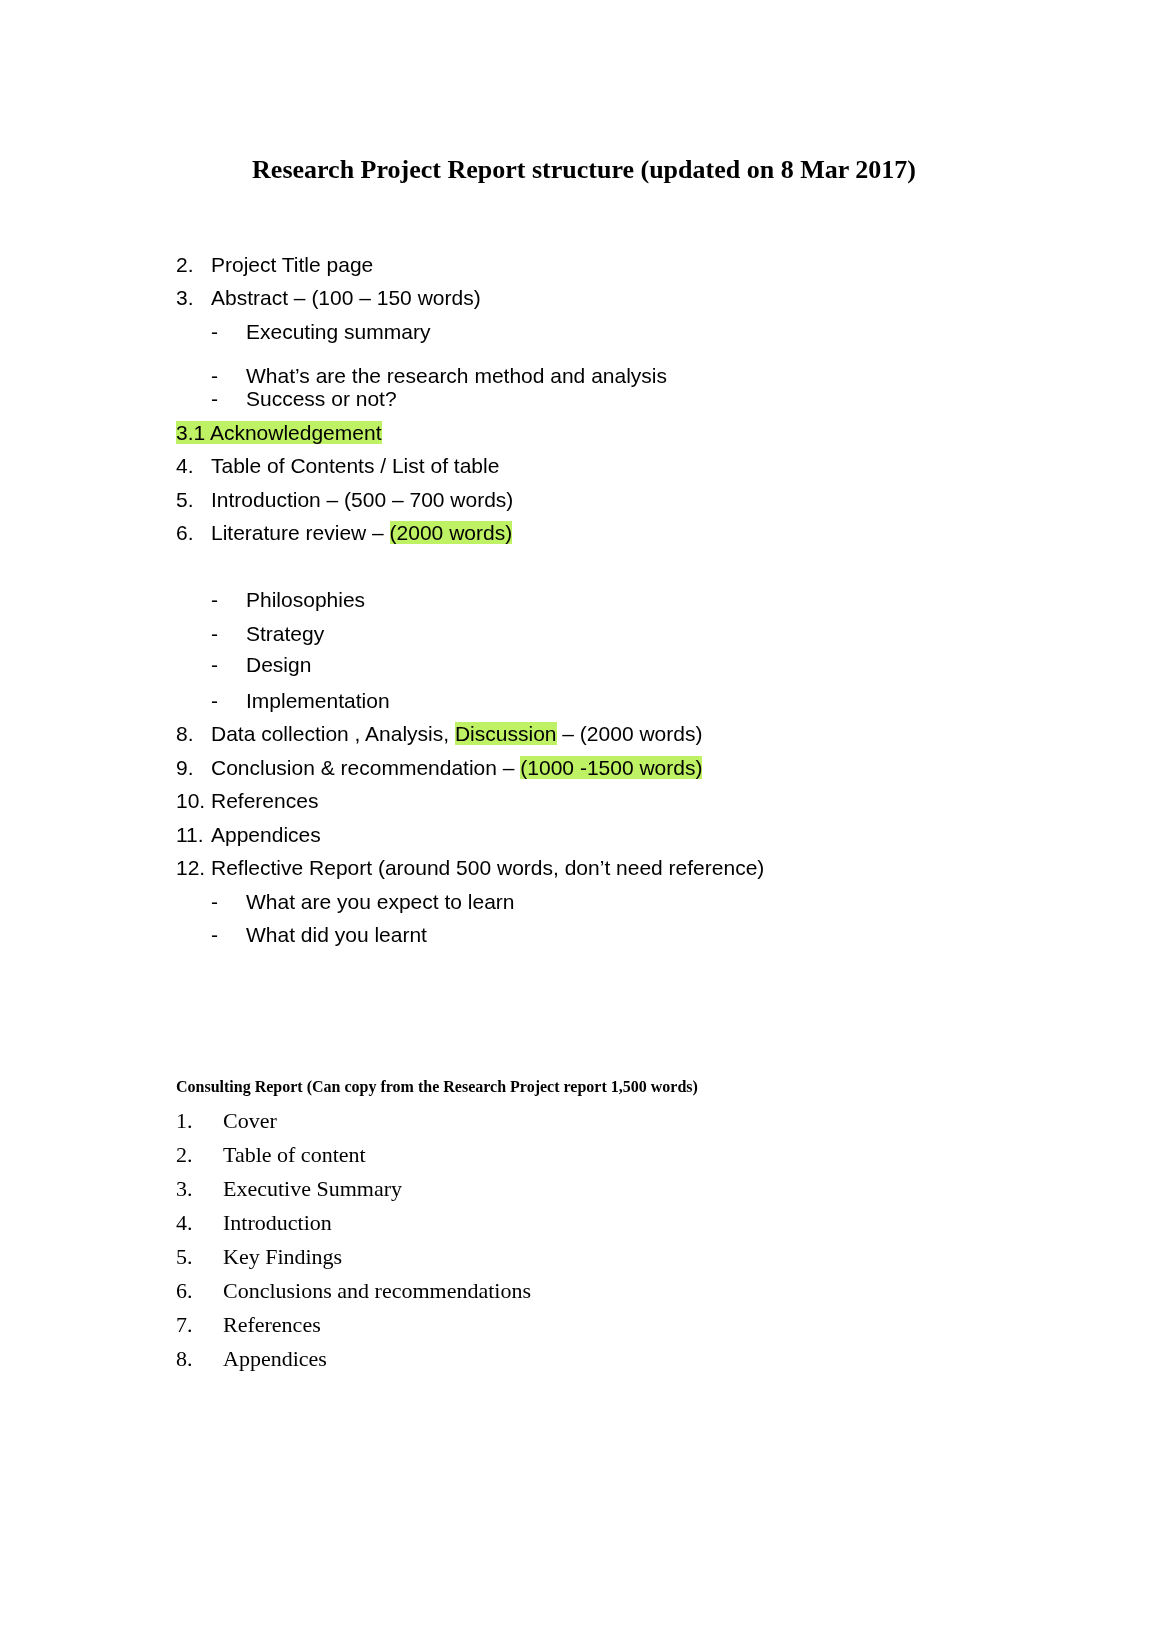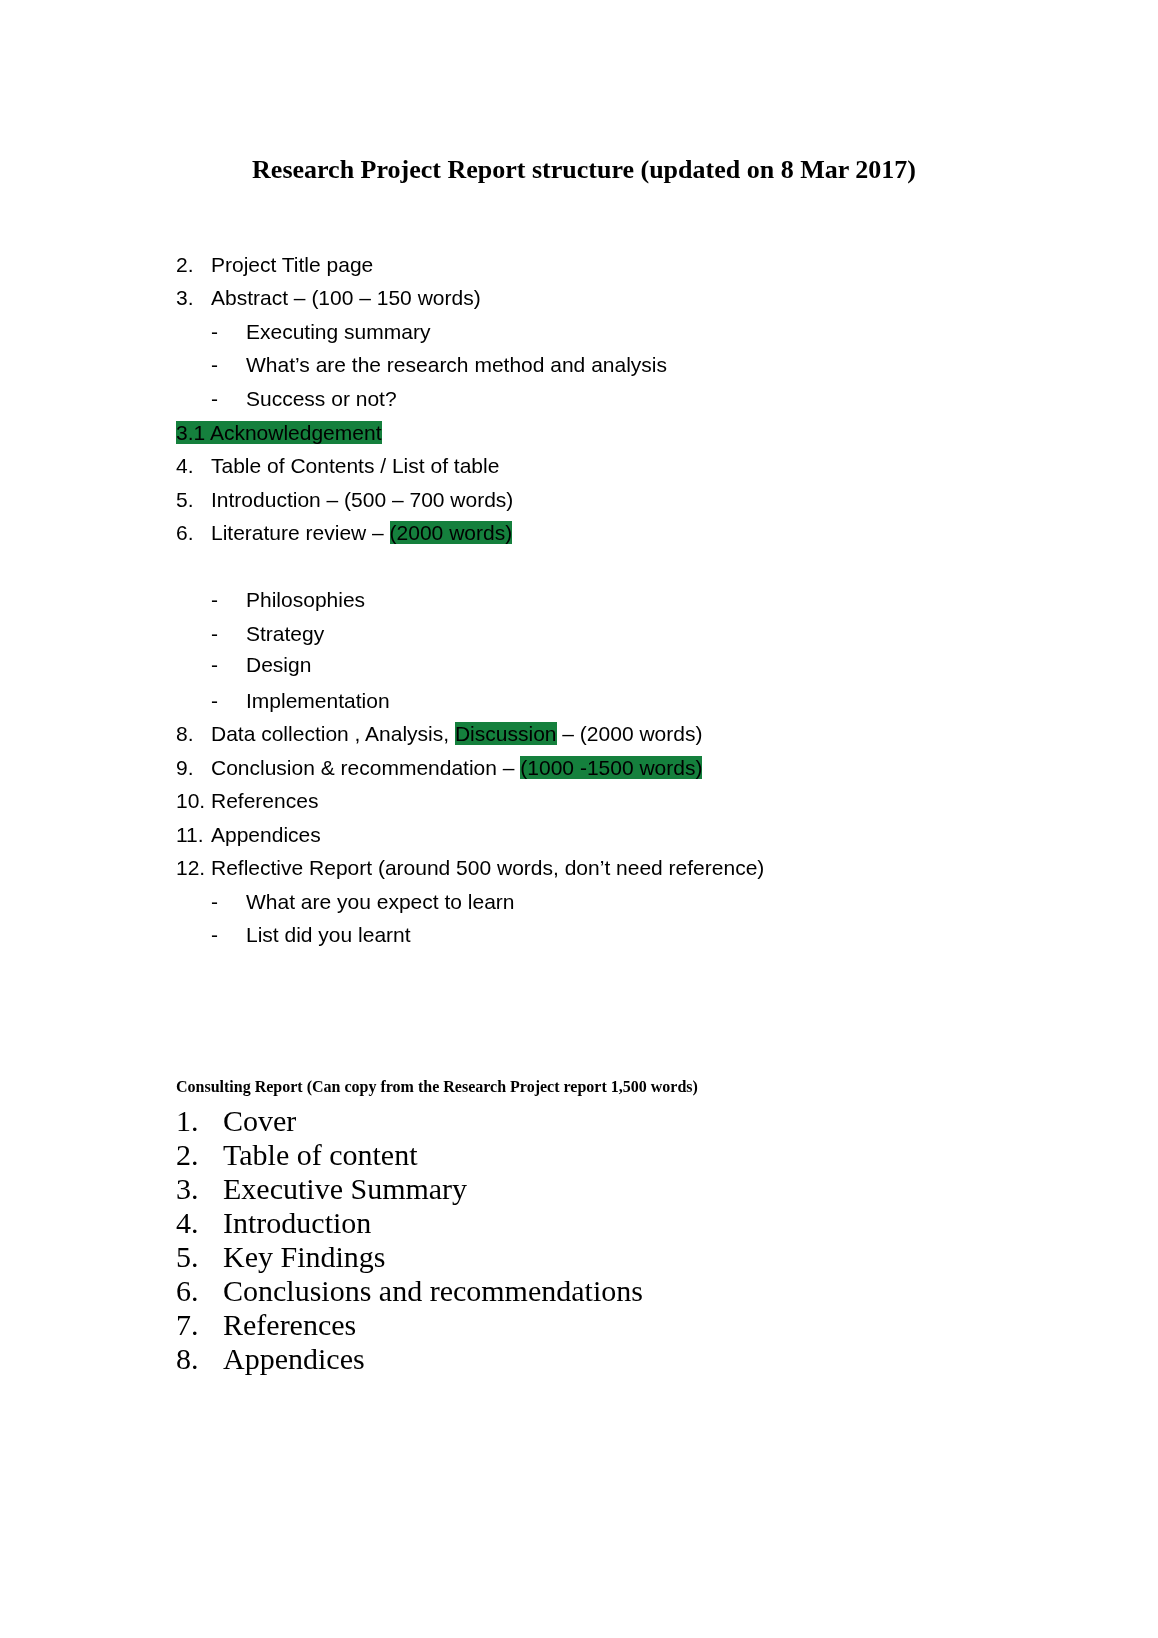--- a/index.html
+++ b/index.html
@@ -10,54 +10,54 @@
       font-family: "Liberation Serif", serif; font-weight: bold; font-size: 26px; line-height: 36px;
       padding-left: 10px; box-sizing: border-box;
     }
     .line {
       position: absolute; left: 176px; height: 34px; line-height: 34px;
       font-family: "Liberation Sans", sans-serif; font-size: 21px; white-space: nowrap;
     }
     .line .num { display: inline-block; width: 35px; }
     .line.sub { left: 211px; }
     .line.sub .num { width: 35px; }
-    .hl { background: #15803d; }
-    .serif { font-family: "Liberation Serif", serif; font-size: 30px; }
+    .hl { background: #bef264; }
+    .serif { font-family: "Liberation Serif", serif; font-size: 22px; }
     .serif .num { width: 47px; }
     .heading2 {
       position: absolute; left: 176px; top: 1070px; height: 34px; line-height: 34px;
       font-family: "Liberation Serif", serif; font-weight: bold; font-size: 16px; white-space: nowrap;
     }
   </style>
 </head>
 <body>
 
 <div class="page">
   <div class="title">Research Project Report structure (updated on 8 Mar 2017)</div>
 
   <div class="line" style="top:248px"><span class="num">2.</span><span>Project Title page</span></div>
   <div class="line" style="top:281px"><span class="num">3.</span><span>Abstract – (100 – 150 words)</span></div>
   <div class="line sub" style="top:315px"><span class="num">-</span><span>Executing summary</span></div>
-  <div class="line sub" style="top:348px"><span class="num">-</span><span>What’s are the research method and analysis</span></div>
+  <div class="line sub" style="top:359px"><span class="num">-</span><span>What’s are the research method and analysis</span></div>
   <div class="line sub" style="top:382px"><span class="num">-</span><span>Success or not?</span></div>
   <div class="line" style="top:416px"><span class="hl"><span>3.1</span> <span>Acknowledgement</span></span></div>
   <div class="line" style="top:449px"><span class="num">4.</span><span>Table of Contents / List of table</span></div>
   <div class="line" style="top:483px"><span class="num">5.</span><span>Introduction – (500 – 700 words)</span></div>
   <div class="line" style="top:516px"><span class="num">6.</span><span style="white-space:pre">Literature review – </span><span class="hl">(2000 words)</span></div>
   <div class="line sub" style="top:583px"><span class="num">-</span><span>Philosophies</span></div>
   <div class="line sub" style="top:617px"><span class="num">-</span><span>Strategy</span></div>
   <div class="line sub" style="top:648px"><span class="num">-</span><span>Design</span></div>
   <div class="line sub" style="top:684px"><span class="num">-</span><span>Implementation</span></div>
   <div class="line" style="top:717px"><span class="num">8.</span><span style="white-space:pre">Data collection , Analysis, </span><span class="hl">Discussion</span><span style="white-space:pre"> – (2000 words)</span></div>
   <div class="line" style="top:751px"><span class="num">9.</span><span style="white-space:pre">Conclusion &amp; recommendation – </span><span class="hl">(1000 -1500 words)</span></div>
   <div class="line" style="top:784px"><span class="num">10.</span><span>References</span></div>
   <div class="line" style="top:818px"><span class="num">11.</span><span>Appendices</span></div>
   <div class="line" style="top:851px"><span class="num">12.</span><span>Reflective Report (around 500 words, don’t need reference)</span></div>
   <div class="line sub" style="top:885px"><span class="num">-</span><span>What are you expect to learn</span></div>
-  <div class="line sub" style="top:918px"><span class="num">-</span><span>List did you learnt</span></div>
+  <div class="line sub" style="top:918px"><span class="num">-</span><span>What did you learnt</span></div>
 
   <div class="heading2">Consulting Report (Can copy from the Research Project report 1,500 words)</div>
   <div class="line serif" style="top:1104px"><span class="num">1.</span><span>Cover</span></div>
   <div class="line serif" style="top:1138px"><span class="num">2.</span><span>Table of content</span></div>
   <div class="line serif" style="top:1172px"><span class="num">3.</span><span>Executive Summary</span></div>
   <div class="line serif" style="top:1206px"><span class="num">4.</span><span>Introduction</span></div>
   <div class="line serif" style="top:1240px"><span class="num">5.</span><span>Key Findings</span></div>
   <div class="line serif" style="top:1274px"><span class="num">6.</span><span>Conclusions and recommendations</span></div>
   <div class="line serif" style="top:1308px"><span class="num">7.</span><span>References</span></div>
   <div class="line serif" style="top:1342px"><span class="num">8.</span><span>Appendices</span></div>

